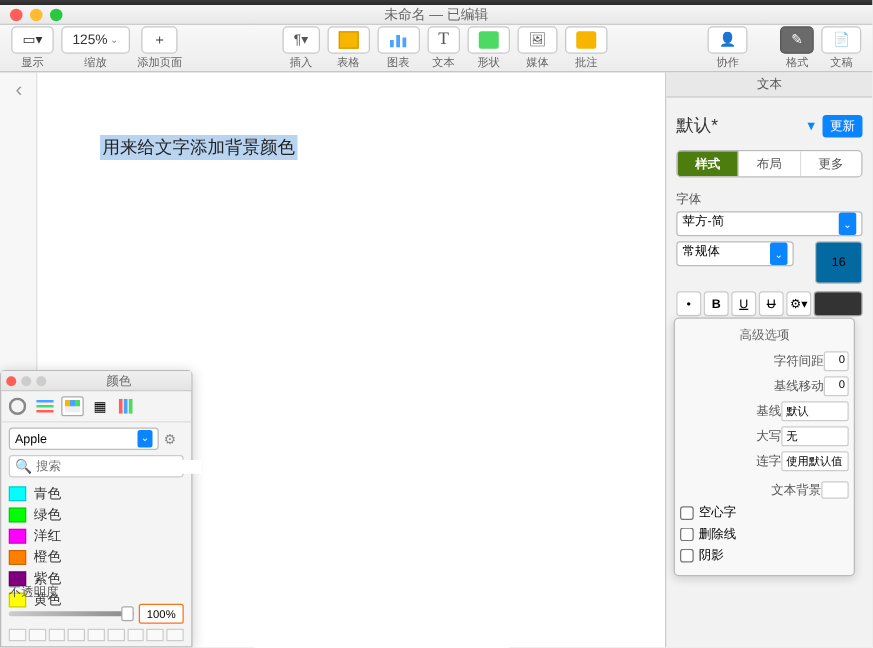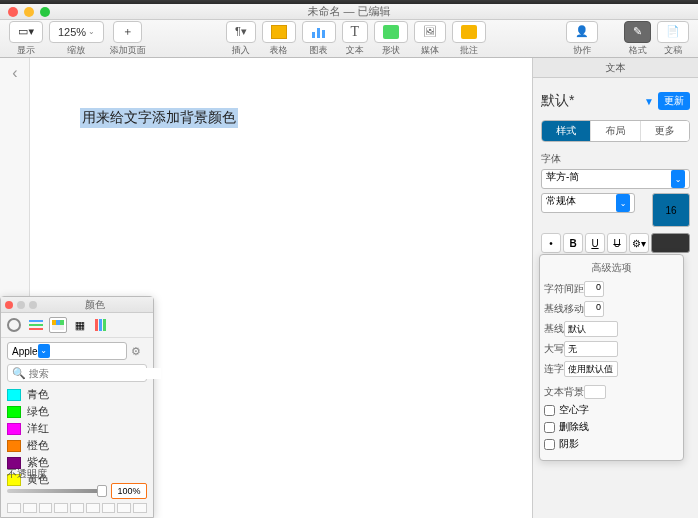--- a/index.html
+++ b/index.html
@@ -31,52 +31,52 @@
 
 .inspector { position: absolute; right: 0; top: 58px; width: 166px; height: 460px; background: #f2f2f2; border-left: 1px solid #ccc; overflow: hidden; }
 .insp-tabs { height: 20px; background: #e8e8e8; border-bottom: 1px solid #ccc; text-align: center; line-height: 20px; font-size: 10px; color: #555; }
 .insp-section { padding: 8px; }
 .style-name { display: flex; align-items: center; justify-content: space-between; margin: 6px 0 10px; }
 .style-name span { font-size: 14px; color: #333; }
 .blue-btn { background: #0a84ff; color: #fff; border: none; border-radius: 3px; padding: 2px 6px; font-size: 10px; }
 .segcontrol { display: flex; border: 1px solid #bbb; border-radius: 4px; overflow: hidden; margin-bottom: 10px; }
 .segcontrol div { flex: 1; text-align: center; font-size: 10px; padding: 3px 0; background: #fff; color: #555; border-right: 1px solid #ddd; }
 .segcontrol div:last-child { border-right: none; }
-.segcontrol .active { background: #0369a1; color: #fff; }
+.segcontrol .active { background: #4d7c0f; color: #fff; font-weight: bold; }
 .field-label { font-size: 10px; color: #555; margin: 6px 0 3px; }
 .select { width: 100%; height: 20px; background: #fff; border: 1px solid #bbb; border-radius: 3px; font-size: 10px; padding: 0 4px; display: flex; align-items: flex-start; justify-content: space-between; }
 .select .arrow { background: #0a84ff; color: #fff; width: 14px; height: 18px; border-radius: 2px; display: flex; align-items: center; justify-content: center; font-size: 8px; }
 .row { display: flex; gap: 17px; margin-top: 4px; }
 .row .select { flex: 1; }
 .num-input { width: 38px; height: 34px; border: 1px solid #bbb; border-radius: 3px; background: #0369a1; text-align: center; font-size: 10px; }
 .format-row { display: flex; gap: 2px; margin-top: 6px; }
 .fmt-btn { width: 20px; height: 20px; border: 1px solid #ccc; background: #fff; border-radius: 3px; font-size: 10px; display: flex; align-items: center; justify-content: center; }
 .color-swatch { flex: 1; height: 20px; background: #333; border: 1px solid #999; border-radius: 3px; }
 
 
 .advpanel { position: absolute; right: 14px; top: 254px; width: 145px; background: #f8f8f8; border: 1px solid #bbb; border-radius: 4px; padding: 6px 4px; font-size: 10px; box-shadow: 0 2px 8px rgba(0,0,0,0.15); }
 .advpanel .adv-title { text-align: center; color: #666; margin-bottom: 6px; font-size: 10px; }
-.adv-row { display: flex; justify-content: flex-start; align-items: center; margin: 4px 0; }
+.adv-row { display: flex; justify-content: flex-end; align-items: center; margin: 4px 0; }
 .adv-row label { color: #555; }
 .adv-val { width: 54px; height: 16px; background: #fff; border: 1px solid #ccc; border-radius: 2px; font-size: 9px; text-align: left; padding-left: 3px; line-height: 14px; }
 .adv-num { width: 20px; height: 16px; background: #fff; border: 1px solid #ccc; border-radius: 2px; text-align: right; padding-right: 2px; font-size: 9px; }
 .adv-check { display: flex; align-items: center; gap: 4px; margin: 3px 0; }
 .adv-check input { width: 11px; height: 11px; }
 
 
 .colorpanel { position: absolute; left: 0; top: 296px; width: 154px; height: 222px; background: #f4f4f4; border: 1px solid #bbb; border-radius: 4px 4px 0 0; box-shadow: 0 2px 10px rgba(0,0,0,0.2); }
 .cp-titlebar { height: 16px; background: linear-gradient(#f0f0f0,#e4e4e4); border-bottom: 1px solid #ccc; display: flex; align-items: center; }
 .cp-titlebar .traffic { margin-left: 4px; gap: 4px; }
 .cp-titlebar .traffic span { width: 8px; height: 8px; }
 .cp-title { flex: 1; text-align: center; font-size: 10px; color: #666; }
 .cp-tabs { display: flex; gap: 4px; padding: 4px; border-bottom: 1px solid #ddd; }
 .cp-tab { width: 18px; height: 16px; border: 1px solid transparent; border-radius: 2px; display: flex; align-items: center; justify-content: center; }
 .cp-body { padding: 4px 6px; }
 .cp-select-row { display: flex; gap: 4px; align-items: center; }
-.cp-select { flex: 1; height: 18px; background: #fff; border: 1px solid #bbb; border-radius: 3px; font-size: 10px; padding: 0 4px; display: flex; align-items: center; justify-content: flex-start; }
+.cp-select { flex: 1; height: 18px; background: #fff; border: 1px solid #bbb; border-radius: 3px; font-size: 10px; padding: 0 4px; display: flex; align-items: center; justify-content: space-between; }
 .cp-gear { width: 16px; color: #888; }
 .cp-search { width: 100%; height: 18px; margin-top: 4px; border: 1px solid #ccc; border-radius: 3px; background: #fff; display: flex; align-items: center; padding: 0 4px; gap: 3px; }
 .cp-search input { border: none; outline: none; flex: 1; font-size: 10px; }
 .color-list { margin-top: 4px; }
 .color-item { display: flex; align-items: center; gap: 6px; padding: 1px 0; font-size: 11px; color: #333; }
 .color-sw { width: 14px; height: 12px; border: 1px solid rgba(0,0,0,0.2); }
 .opacity-row { position: absolute; bottom: 4px; left: 6px; right: 6px; }
 .opacity-label { font-size: 10px; color: #555; }
 .slider-row { display: flex; align-items: center; gap: 4px; margin-top: 2px; }
 .slider { flex: 1; height: 4px; background: linear-gradient(to right, #ccc, #888); border-radius: 2px; position: relative; }

